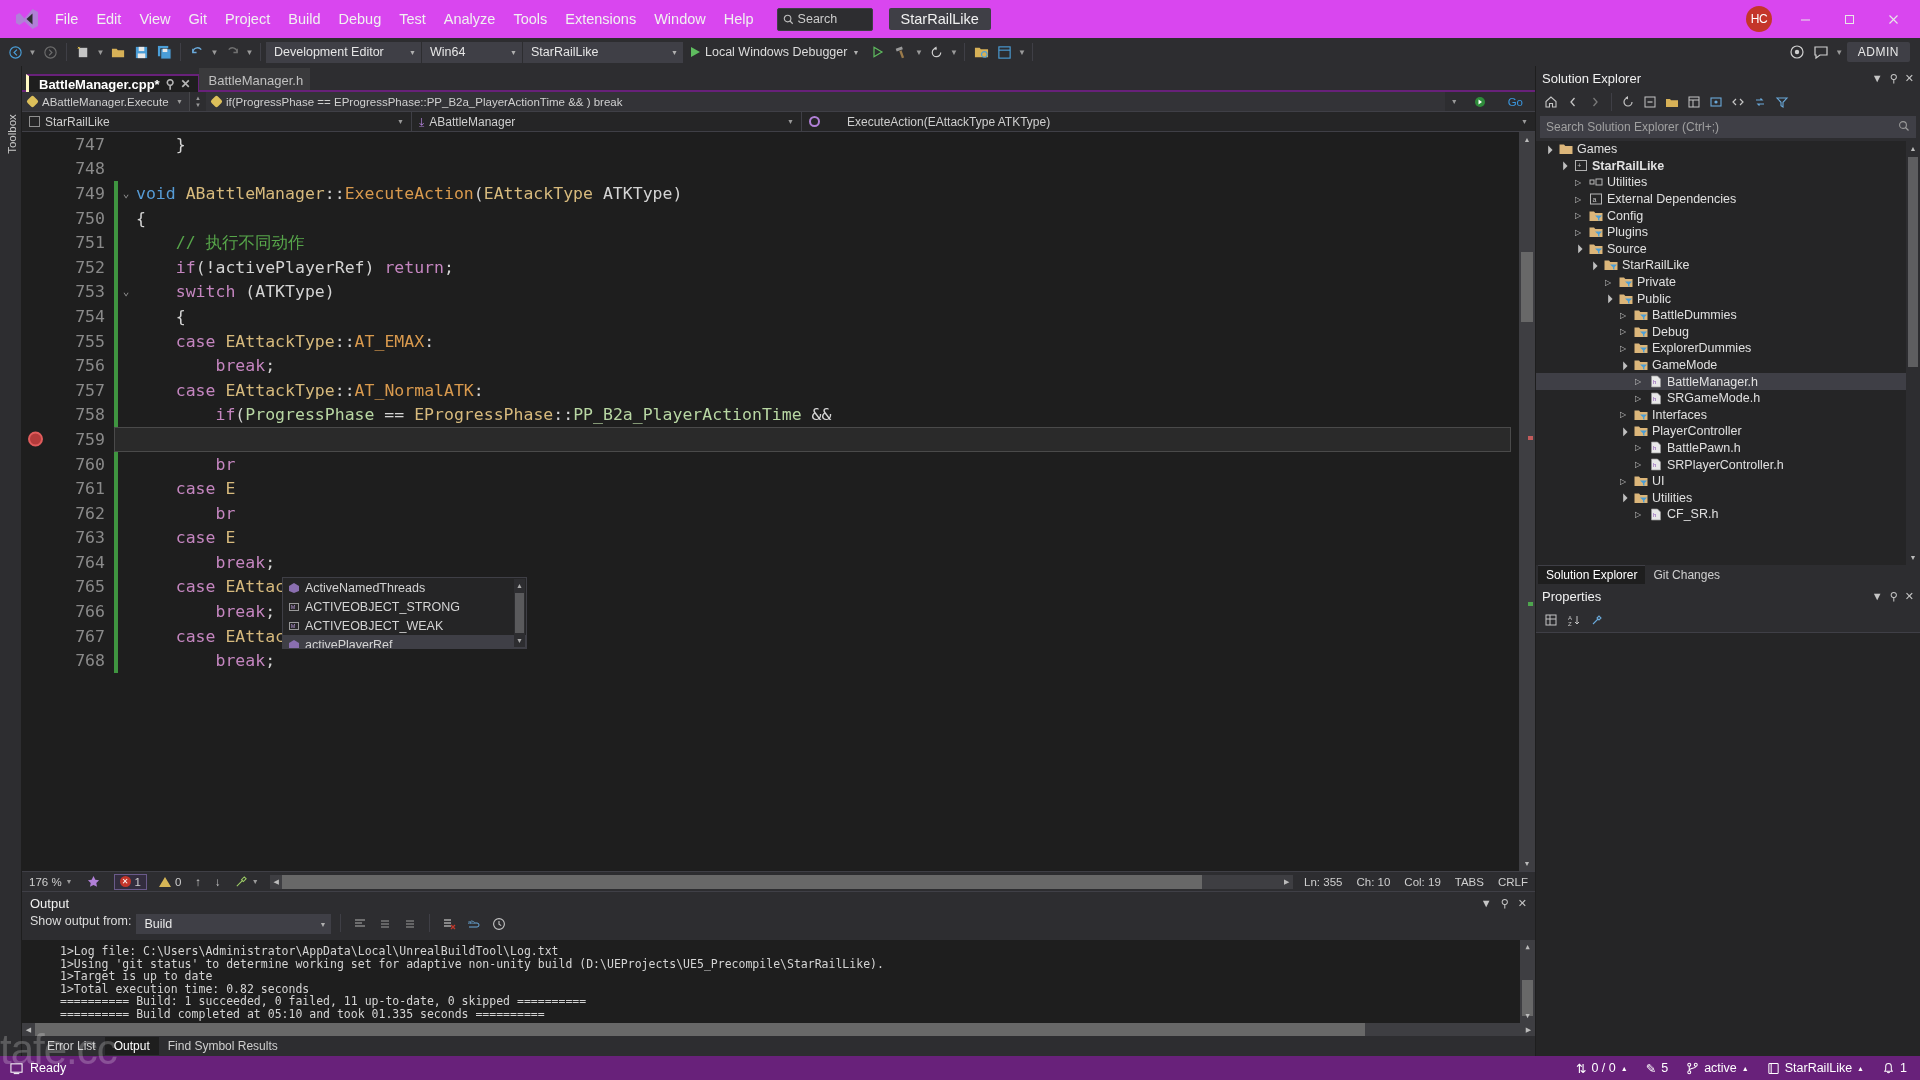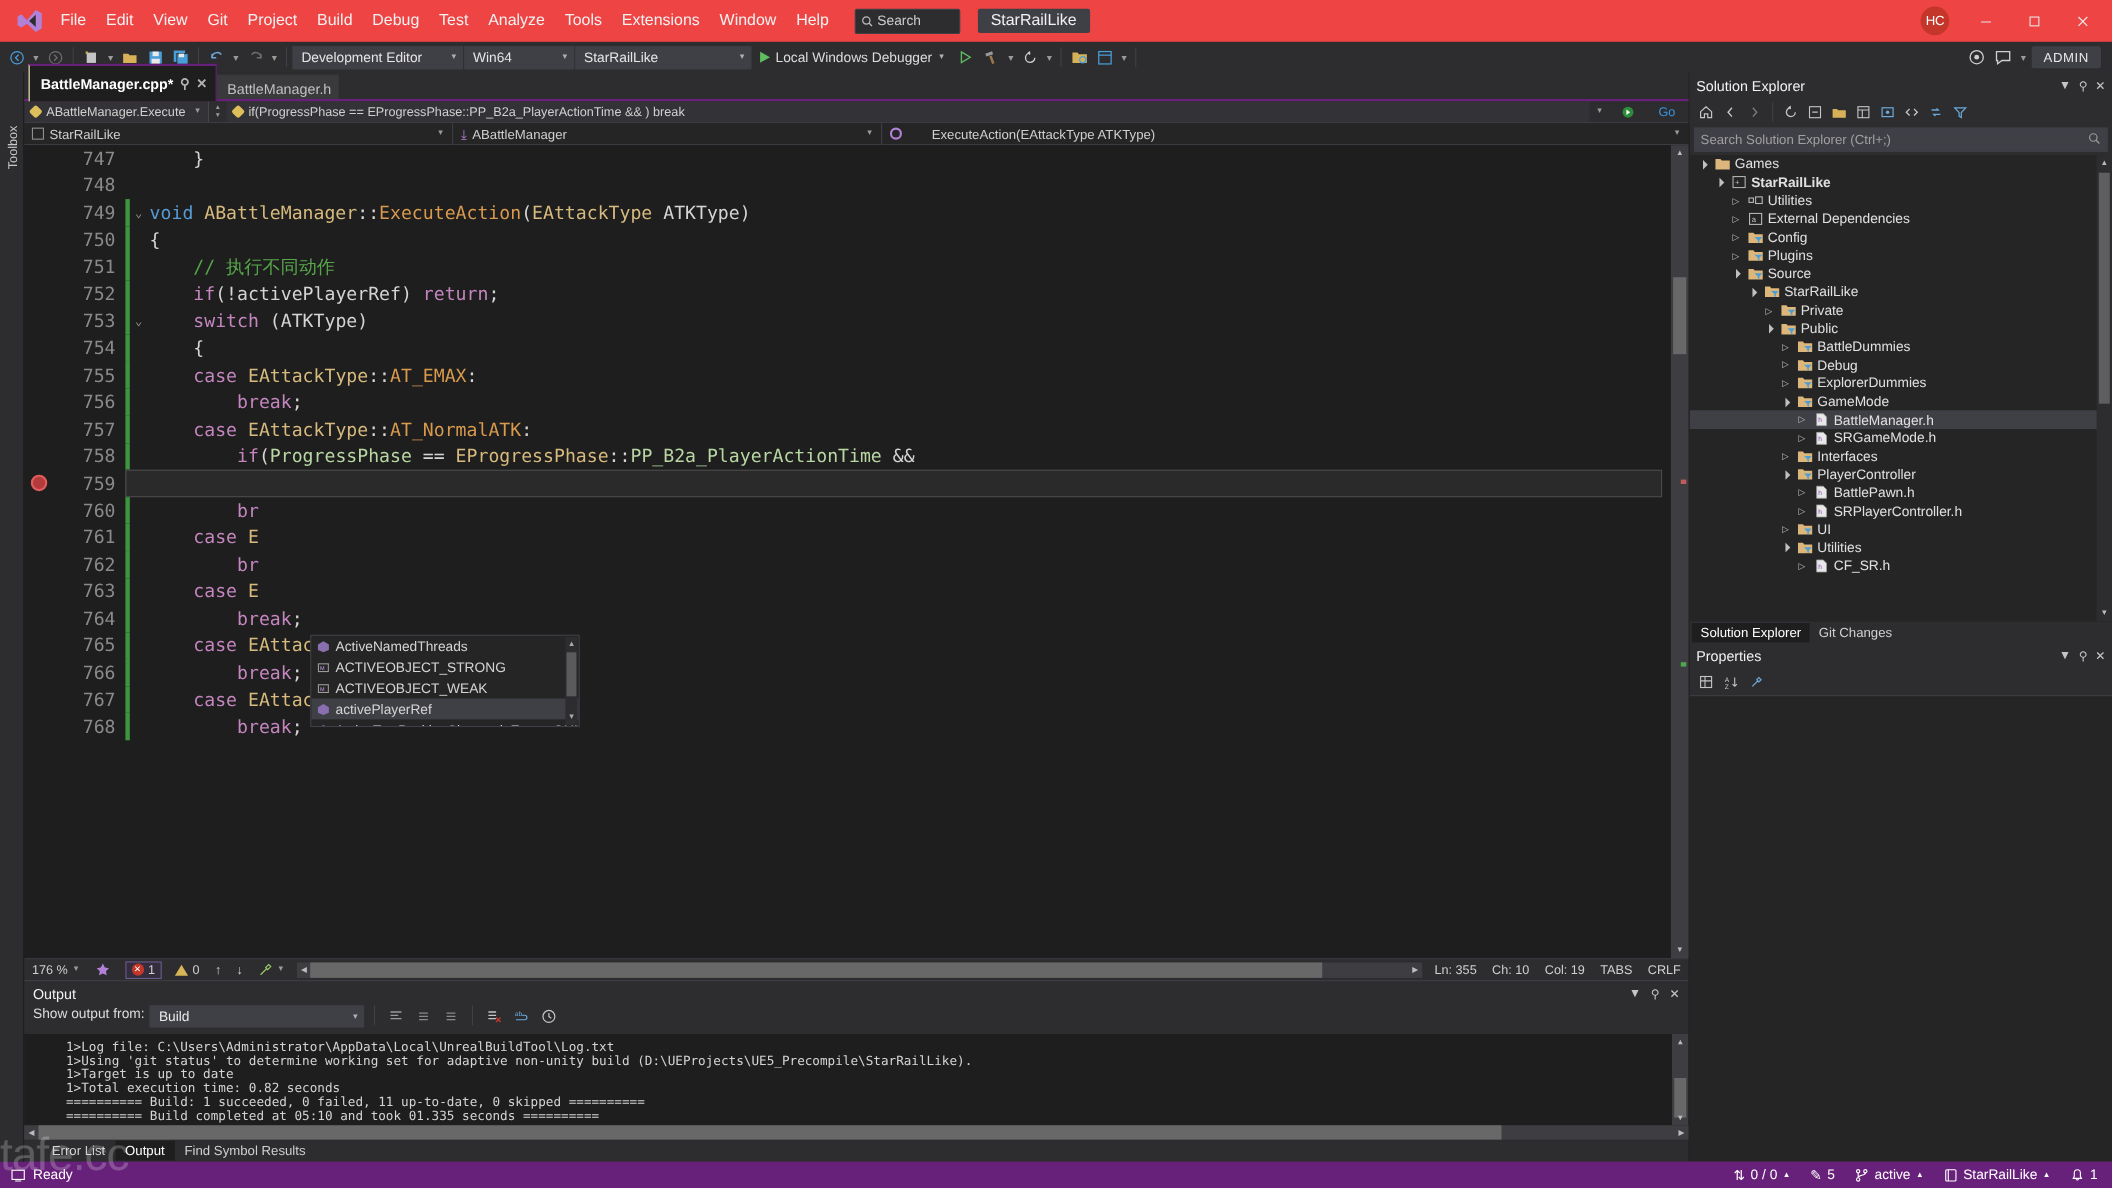--- a/index.html
+++ b/index.html
@@ -8,21 +8,21 @@
     background:#1e1e1e;
     color:#d4d4d4;
     font-family:"Liberation Sans", sans-serif;
     font-size:14px;
     position:relative;
   }
   .app { position:absolute; inset:0; display:flex; flex-direction:column; background:#2d2d30; }
 
   
   .titlebar {
-    height:38px; background:#ef4444; display:flex; align-items:center;
+    height:38px; background:#d946ef; display:flex; align-items:center;
     padding:0 6px; flex:0 0 38px; position:relative;
   }
   .vs-logo { width:26px; height:26px; margin:0 6px 0 8px; display:flex; align-items:center; justify-content:center; }
   .menubar { display:flex; align-items:center; height:100%; }
   .menu-item {
     padding:0 9px; height:100%; display:flex; align-items:center;
     color:#f1f1f1; font-size:14.5px; cursor:default; white-space:nowrap;
   }
   .title-search {
     margin-left:14px; width:96px; height:23px; background:#2d2d30;
@@ -87,21 +87,21 @@
   .tabstrip {
     height:26px; background:#2d2d30; display:flex; align-items:flex-end;
     flex:0 0 26px; padding-left:4px; position:relative;
   }
   .tabstrip::after{ content:""; position:absolute; left:0; right:0; bottom:0; height:2px; background:#68217a; }
   .tab {
     height:24px; display:flex; align-items:center; gap:6px; padding:0 7px 0 10px;
     font-size:13px; color:#c9c9c9; background:#2d2d30; position:relative;
   }
   .tab.active { background:#1e1e1e; color:#ffffff; font-weight:bold; border-top:2px solid #68217a;
-                border-left:1px solid #fef9c3; border-right:1px solid #68217a; height:34px; z-index:2; }
+                border-left:3px solid #fef9c3; border-right:1px solid #68217a; height:18px; z-index:2; }
   .tab .pin, .tab .x { color:#b4b4b4; font-size:12px; line-height:1; }
   .tab.inactive { background:#3a3a3c; color:#c0c0c0; }
 
   
   .findbar {
     height:20px; background:#2d2d30; display:flex; align-items:center;
     flex:0 0 20px; font-size:11.5px; color:#d0d0d0; border-bottom:1px solid #3f3f46;
   }
   .fb-cell { display:flex; align-items:center; gap:5px; padding:0 6px; height:100%; }
   .fb-cell.one { width:168px; background:#333337; border-right:1px solid #46464a; }
@@ -147,21 +147,21 @@
 
   
   .bp-glyph{ position:absolute; left:6px; top:50%; transform:translateY(-50%);
              width:15px;height:15px;border-radius:50%;background:#b43b3b;border:2px solid #e05c5c; }
 
   
   .squig { border-bottom:2px dotted #c0392b; }
 
   
   .intelli {
-    position:absolute; left:260px; top:445px; width:245px; height:84px;
+    position:absolute; left:260px; top:445px; width:245px; height:72px;
     background:#252526; border:1px solid #3f3f46; z-index:30;
     font-family:"Liberation Sans",sans-serif; font-size:12.5px;
     display:flex; flex-direction:column;
   }
   .intelli-list{ flex:1; overflow:hidden; }
   .ii { height:19px; display:flex; align-items:center; gap:5px; padding:0 4px; color:#d4d4d4; }
   .ii.sel{ background:#3f3f46; }
   .ii-icon{ width:13px;height:13px;flex:0 0 13px;display:flex;align-items:center;justify-content:center; }
   .intelli-sb{ position:absolute; right:1px; top:1px; width:11px; bottom:1px; background:#2d2d30; }
   .intelli-sb .thumb{ position:absolute;left:1px;right:1px;top:14px;height:40px;background:#5a5a5c; }

